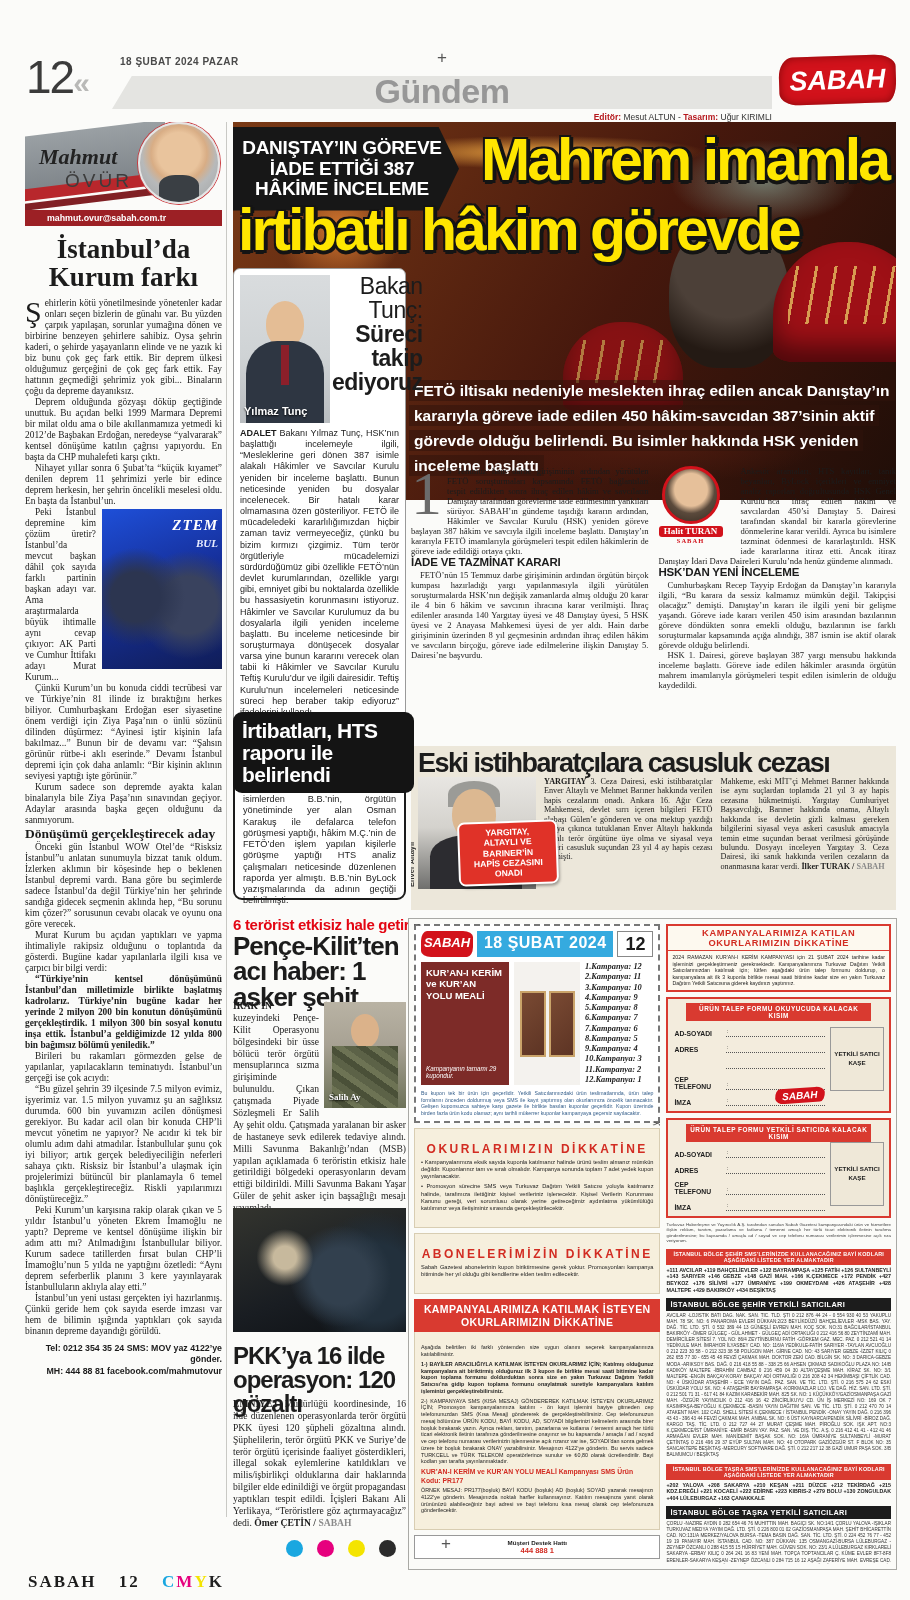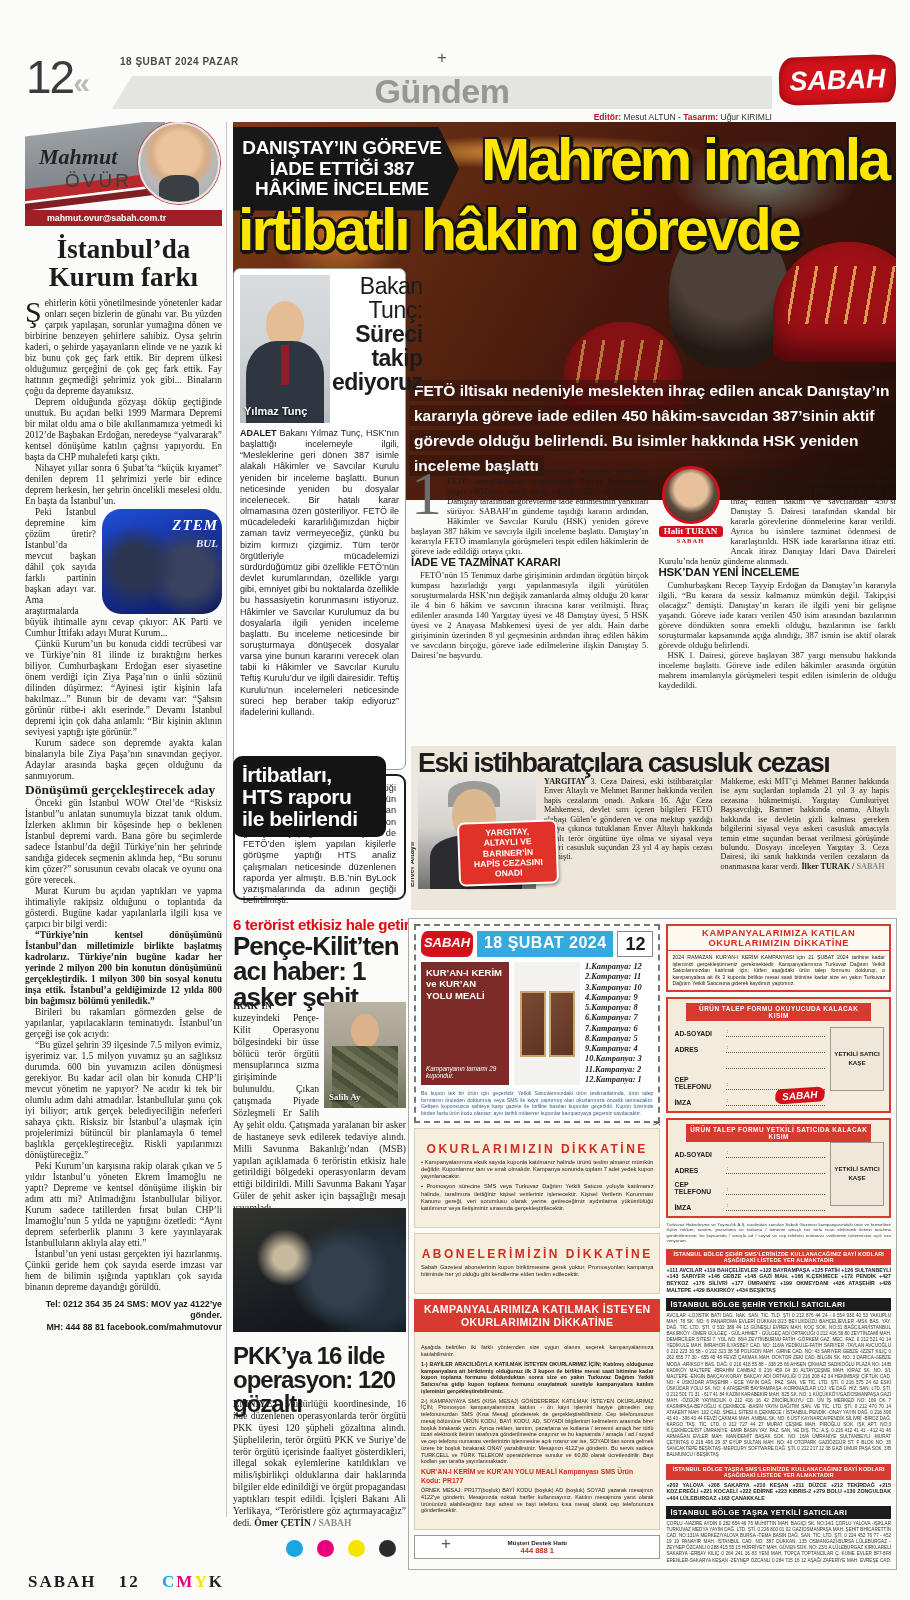--- a/index.html
+++ b/index.html
@@ -32,24 +32,24 @@
   .ovurphoto::after{content:"";position:absolute;left:24%;bottom:0;width:52%;height:34%;background:#3a3f44;border-radius:40% 40% 0 0;}
   .oname1{position:absolute;left:14px;top:22px;font-family:"Liberation Serif",serif;font-style:italic;font-weight:700;font-size:22px;color:#222;}
   .oname2{position:absolute;left:40px;top:48px;font-size:19px;letter-spacing:3px;color:#3c3c3c;}
   .mailbar{position:absolute;left:0;bottom:0;width:100%;background:#9c2025;color:#fff;font-size:8.8px;font-weight:700;padding:3px 22px;box-sizing:border-box;}
   .ovurhead{font-family:"Liberation Serif",serif;font-weight:700;font-size:27px;text-align:center;line-height:1.02;margin:10px 0 7px;}
   .obody{font-size:9.4px;line-height:1.17;}
   .obody p{margin:0;text-indent:10px;}
   .obody p.first{text-indent:0;}
   .dropS{float:left;font-size:30px;line-height:25px;padding:1px 3px 0 0;font-weight:400;}
   .osub{font-family:"Liberation Serif",serif;font-weight:700;font-size:13.5px;margin:6px 0 3px;text-indent:0!important;}
-  .cphoto{float:right;width:120px;height:105px;margin:2px 0 3px 6px;background:
+  .cphoto{float:right;width:120px;height:160px;margin:2px 0 3px 6px;background:
      radial-gradient(circle at 28% 55%,#2c3550 0 20%,transparent 40%),
      radial-gradient(circle at 72% 60%,#39425e 0 22%,transparent 42%),
-     linear-gradient(160deg,#1e4fd8 0%,#16309c 45%,#101d57 100%);position:relative;overflow:hidden;border-radius:19px;}
+     linear-gradient(160deg,#1e4fd8 0%,#16309c 45%,#101d57 100%);position:relative;overflow:hidden;}
   .cphoto .t1{position:absolute;right:4px;top:8px;color:#fff;font-weight:800;font-style:italic;font-size:15px;letter-spacing:1px;}
   .cphoto .t2{position:absolute;right:4px;top:28px;color:#e8ecff;font-weight:800;font-style:italic;font-size:11px;}
   .otel{font-size:8.8px;font-weight:700;text-align:right;margin-top:6px;line-height:1.3;}
   .vdiv{left:226px;top:122px;width:1px;height:1395px;background:#c9c9c5;}
   
   .leadphoto{left:233px;top:122px;width:663px;height:378px;overflow:hidden;background:
      radial-gradient(closest-side at 80% 16%,rgba(150,190,175,.55),transparent 70%),
      radial-gradient(closest-side at 16% 28%,#d1762f,transparent 60%),
      radial-gradient(closest-side at 46% 8%,#e8a13f,transparent 55%),
      radial-gradient(closest-side at 62% 85%,#4f1b0f,transparent 72%),
@@ -74,22 +74,22 @@
      background:linear-gradient(180deg,#d9dcde 0%,#cfd3d5 55%,#b9bdc0 100%);}
   .tuncphoto .face{position:absolute;left:26px;top:26px;width:38px;height:46px;border-radius:50% 50% 45% 45%;background:#e4bd95;}
   .tuncphoto .suit{position:absolute;left:6px;top:66px;width:78px;height:82px;background:#2e3642;border-radius:40% 40% 0 0;}
   .tuncphoto .tie{position:absolute;left:41px;top:70px;width:8px;height:40px;background:#8c1f2a;}
   .tunccap{position:absolute;left:4px;bottom:6px;color:#fff;font-size:11px;font-weight:700;line-height:1.1;text-shadow:0 1px 2px #000;}
   .tunchead{flex:1;text-align:right;font-size:23px;line-height:1.04;letter-spacing:-.5px;padding-left:2px;}
   .tunchead .b{font-weight:800;}
   .tuncbody{font-size:9px;line-height:1.24;margin-top:5px;}
   .leadword{font-weight:800;}
   
-  .htshead{left:233px;top:712px;width:153px;box-sizing:border-box;background:#141414;color:#fff;border-radius:9px;
-     padding:8px 9px;font-size:21px;font-weight:700;line-height:1.04;letter-spacing:-.5px;z-index:6;margin-top:44px;}
+  .htshead{left:233px;top:712px;width:181px;box-sizing:border-box;background:#141414;color:#fff;border-radius:9px;
+     padding:8px 9px;font-size:21px;font-weight:700;line-height:1.04;letter-spacing:-.5px;z-index:6;}
   .htsbody{left:233px;top:774px;width:173px;height:126px;box-sizing:border-box;border:2px solid #1b1b1b;border-radius:9px;
      background:#fff;padding:7px 8px;font-size:9.2px;line-height:1.22;}
   
   .redkick{left:233px;top:916px;font-size:15px;font-weight:800;color:#e30613;letter-spacing:-.3px;}
   .ph1{left:233px;top:934px;width:176px;font-size:26px;font-weight:700;letter-spacing:-1px;line-height:.98;}
   .pbody{left:233px;top:1000px;width:173px;height:204px;font-size:9.6px;line-height:1.24;}
   .salih{float:right;width:82px;height:106px;margin:2px 0 3px 5px;position:relative;
      background:linear-gradient(180deg,#b9b3a4 0%,#a8a294 40%,#6d7258 100%);}
   .salih .head{position:absolute;left:27px;top:12px;width:28px;height:34px;border-radius:50%;background:#dbb28a;}
   .salih .cam{position:absolute;left:8px;top:44px;width:66px;height:62px;background:
@@ -103,21 +103,21 @@
   .pkkh{left:233px;top:1344px;width:178px;font-size:24px;font-weight:700;letter-spacing:-1px;line-height:1.0;}
   .pkkbody{left:233px;top:1398px;width:173px;height:140px;font-size:9.6px;line-height:1.24;}
   .ag{color:#8a8a8a;font-weight:700;}
   
   .story{left:411px;top:466px;width:485px;height:278px;display:flex;gap:10px;overflow:hidden;}
   .scol{width:238px;font-size:8.6px;line-height:1.17;}
   .scol p{margin:0;text-indent:9px;}
   .scol p.np{text-indent:0;}
   .drop1{float:left;font-size:62px;line-height:50px;color:#6b6b6b;padding:2px 5px 0 0;font-family:"Liberation Serif",serif;}
   .ssub{font-weight:800;font-family:"Liberation Sans",sans-serif;font-size:11.5px;margin:5px 0 2px;text-indent:0!important;letter-spacing:-.2px;}
-  .byline{float:left;width:64px;margin:0 8px 2px 0;text-align:center;}
+  .byline{float:left;width:64px;margin:0 18px 2px 0;text-align:center;}
   .bycircle{width:58px;height:58px;margin:0 auto;border-radius:50%;border:3px solid #d2121b;box-sizing:border-box;
      background:radial-gradient(circle at 50% 40%,#e6c09a 0 40%,#5b4a3c 58%,#33291f 100%);}
   .byname{background:#d2121b;color:#fff;font-weight:800;font-size:9px;border-radius:3px;padding:1px 2px;margin-top:2px;line-height:1.05;}
   .byag{font-size:6.5px;font-weight:700;color:#d2121b;letter-spacing:1px;}
   
   .casus{left:411px;top:746px;width:485px;height:164px;background:#ece7da;padding:3px 7px;box-sizing:border-box;overflow:hidden;}
   .casush{font-size:27px;font-weight:800;letter-spacing:-1.5px;line-height:1;margin:1px 0 0;}
   .casusrow{display:flex;gap:8px;}
   .altayli{width:118px;height:112px;position:relative;flex:0 0 auto;background:linear-gradient(180deg,#e8e6e2 0%,#d4d2cd 45%,#6f6f6d 100%);}
   .altayli .hair{position:absolute;left:30px;top:4px;width:52px;height:26px;border-radius:50% 50% 0 0;background:#9b9b97;}

